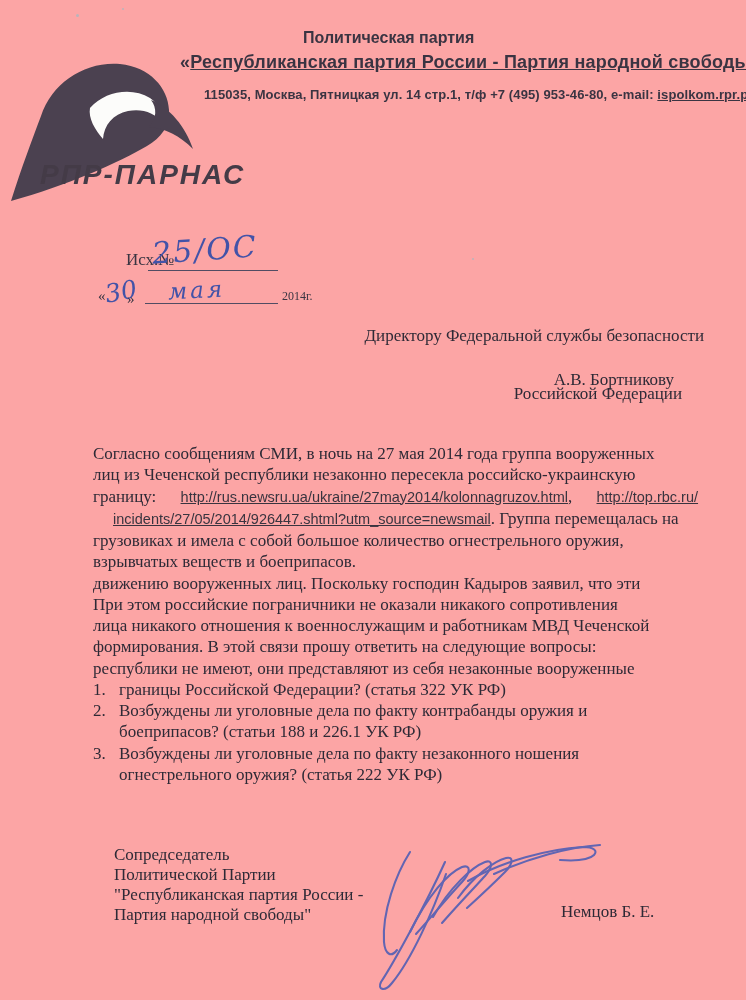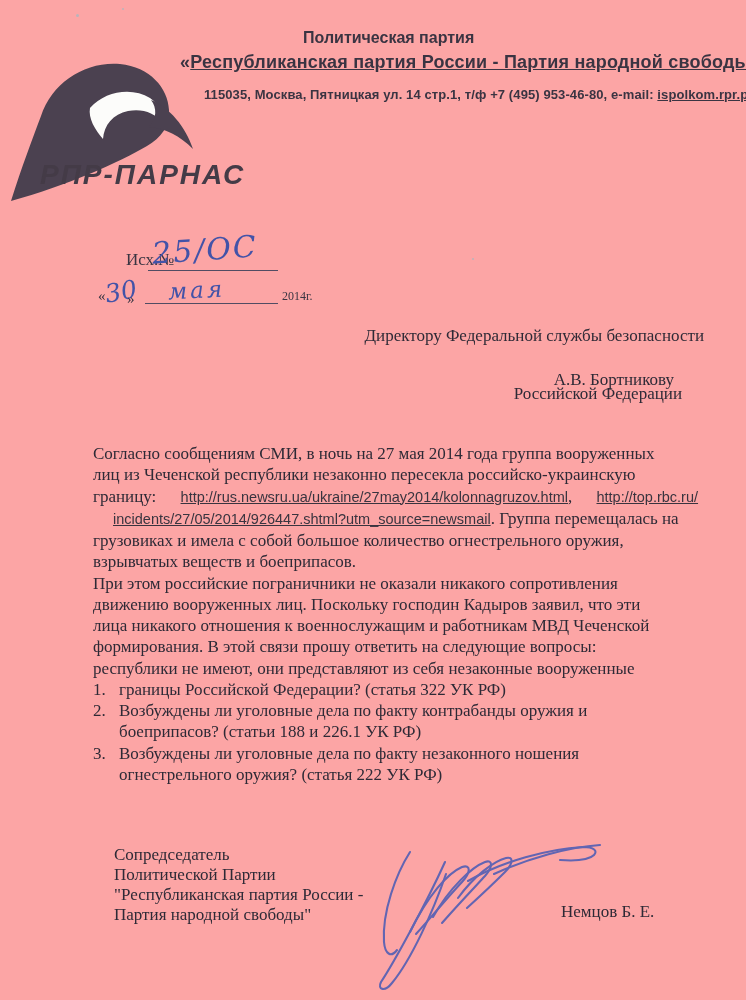--- a/index.html
+++ b/index.html
@@ -108,22 +108,22 @@
   <div class="rcpt rcpt2">Российской Федерации</div>
   <div class="rcpt rcpt3">А.В. Бортникову</div>
 
   <div class="body-block">
     <div class="bline">Согласно сообщениям СМИ, в ночь на 27 мая 2014 года группа вооруженных</div>
     <div class="bline">лиц из Чеченской республики незаконно пересекла российско-украинскую</div>
     <div class="bline"><span>границу: </span><span class="url">http://rus.newsru.ua/ukraine/27may2014/kolonnagruzov.html</span><span>, </span><span class="url">http://top.rbc.ru/</span></div>
     <div class="bline"><span class="url">incidents/27/05/2014/926447.shtml?utm_source=newsmail</span><span>. Группа перемещалась на</span></div>
     <div class="bline">грузовиках и имела с собой большое количество огнестрельного оружия,</div>
     <div class="bline">взрывчатых веществ и боеприпасов.</div>
+    <div class="bline">движению вооруженных лиц. Поскольку господин Кадыров заявил, что эти</div>
     <div class="bline">При этом российские пограничники не оказали никакого сопротивления</div>
-    <div class="bline">движению вооруженных лиц. Поскольку господин Кадыров заявил, что эти</div>
     <div class="bline">лица никакого отношения к военнослужащим и работникам МВД Чеченской</div>
     <div class="bline">формирования. В этой связи прошу ответить на следующие вопросы:</div>
     <div class="bline">республики не имеют, они представляют из себя незаконные вооруженные</div>
 
     <div class="qitem">
       <span class="qnum">1.</span>
       <span>
         <div class="bline">границы Российской Федерации? (статья 322 УК РФ)</div>
       </span>
     </div>

